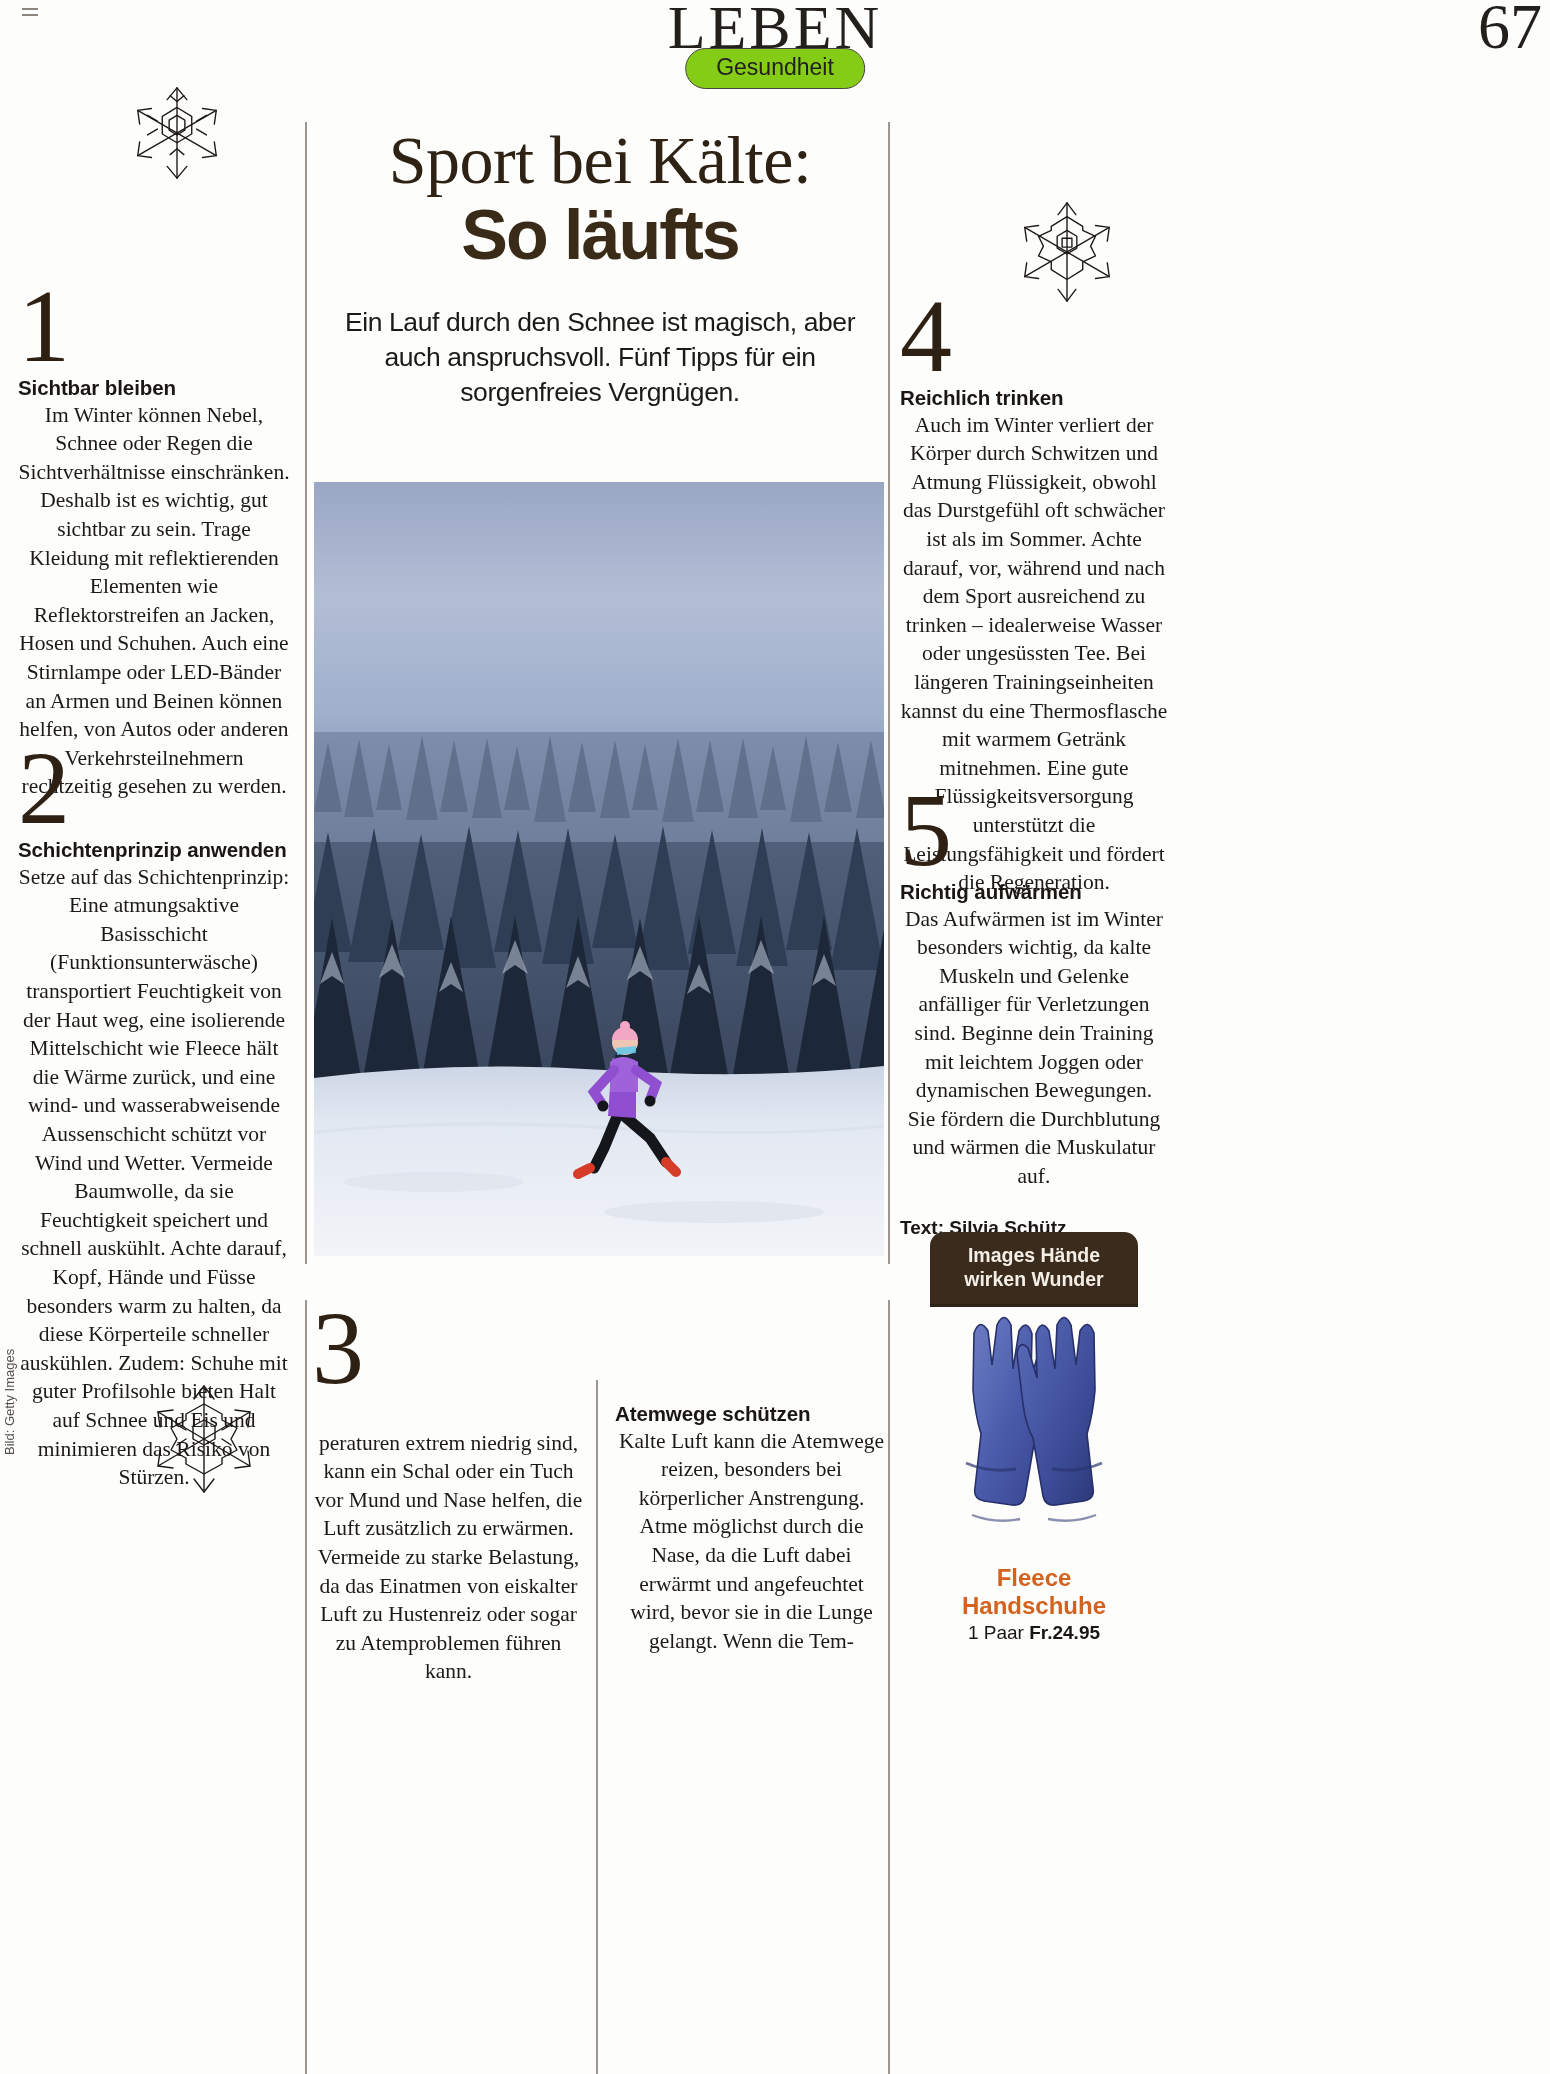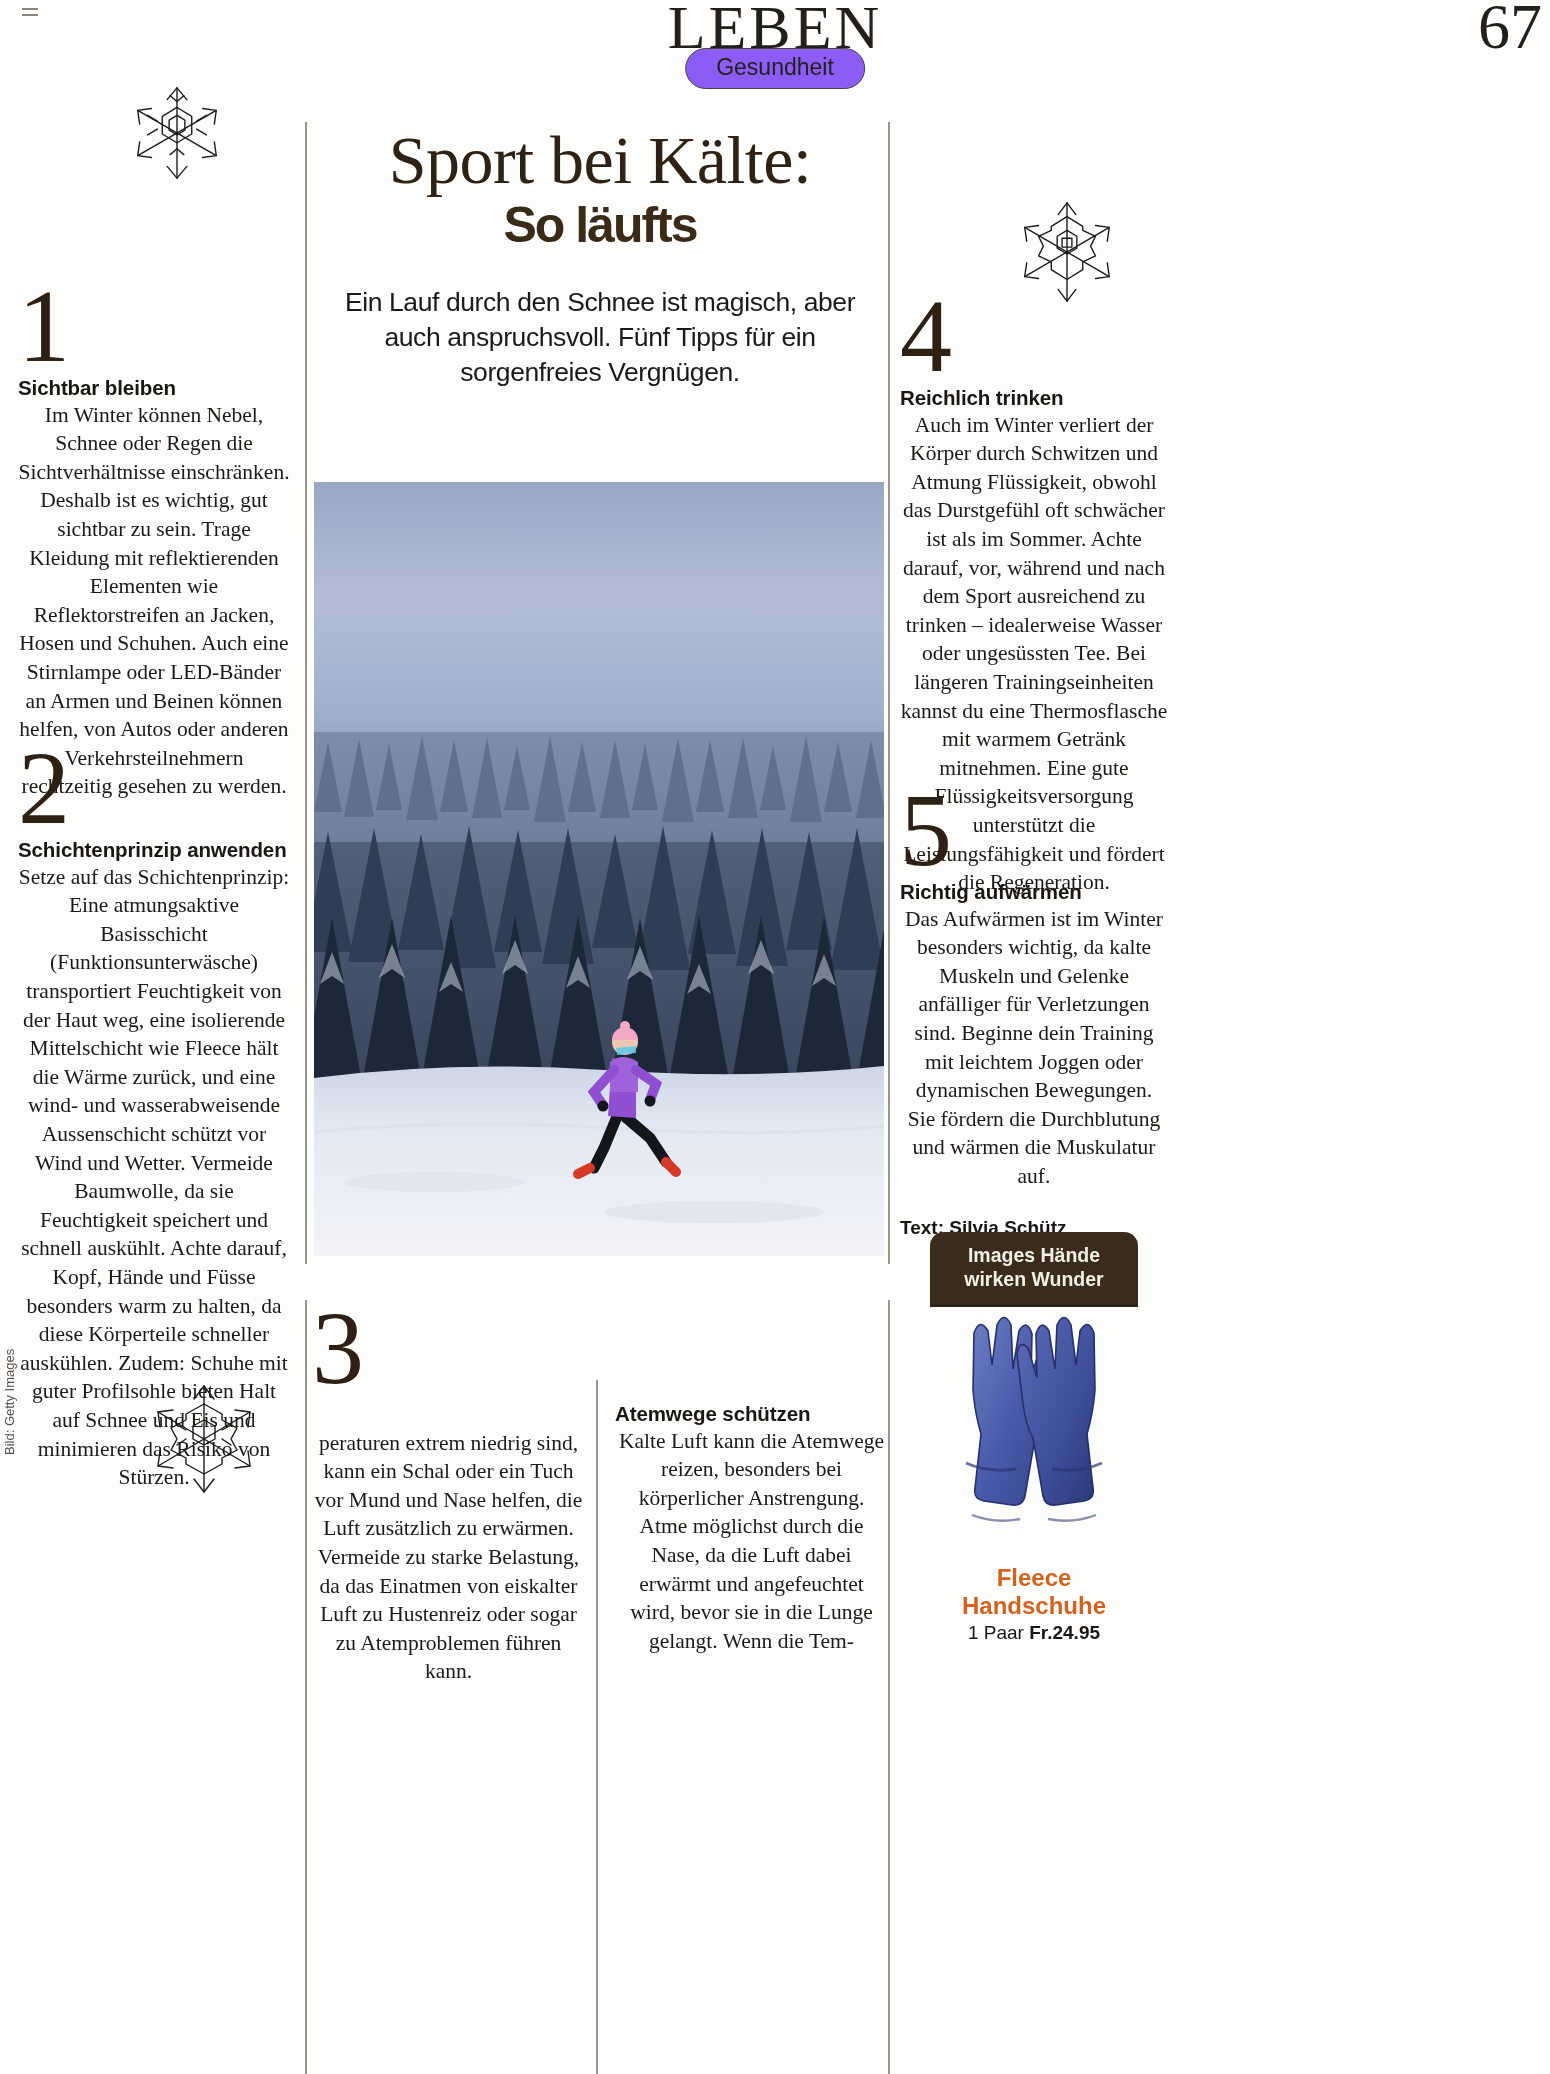--- a/index.html
+++ b/index.html
@@ -20,21 +20,21 @@
     text-align:center;
     font-family:"Liberation Serif", serif;
     font-size:62px; letter-spacing:3px; color:#23201c; font-weight:400;
   }
   .gesundheit-pill {
     position:absolute; left:50%; top:48px; transform:translateX(-50%);
     border:1.6px solid #4a453f; border-radius:24px;
     padding:5px 30px 7px 30px;
     font-family:"Liberation Sans", sans-serif;
     font-size:23px; color:#23201c; font-weight:400;
-    background:#8b5cf6; white-space:nowrap;
+    background:#84cc16; white-space:nowrap;
   }
   .folio {
     position:absolute; right:8px; top:-10px;
     font-family:"Liberation Serif", serif;
     font-size:64px; color:#23201c;
   }
   .corner-ticks { position:absolute; left:22px; top:8px; width:16px; }
   .corner-ticks i { display:block; height:2px; background:#8b8680; margin-bottom:4px; }
 
   
@@ -68,21 +68,21 @@
 
   
   .center { position:absolute; left:322px; top:126px; width:556px; }
   .hl1 {
     font-family:"Liberation Serif", serif;
     font-size:68px; line-height:1.0; color:#2e2214;
     text-align:center; margin:0; font-weight:400; letter-spacing:-0.5px;
   }
   .hl2 {
     font-family:"Liberation Sans", sans-serif;
-    font-weight:700; font-size:50px; line-height:1.02;
+    font-weight:700; font-size:70px; line-height:1.02;
     color:#3a2a18; text-align:center; margin:6px 0 0 0; letter-spacing:-2px;
   }
   .lead {
     font-family:"Liberation Sans", sans-serif;
     font-size:26.5px; line-height:1.32; color:#1c1a17;
     text-align:center; margin:34px 0 0 0; font-weight:500; letter-spacing:-0.4px;
   }
 
   
   .photo {

